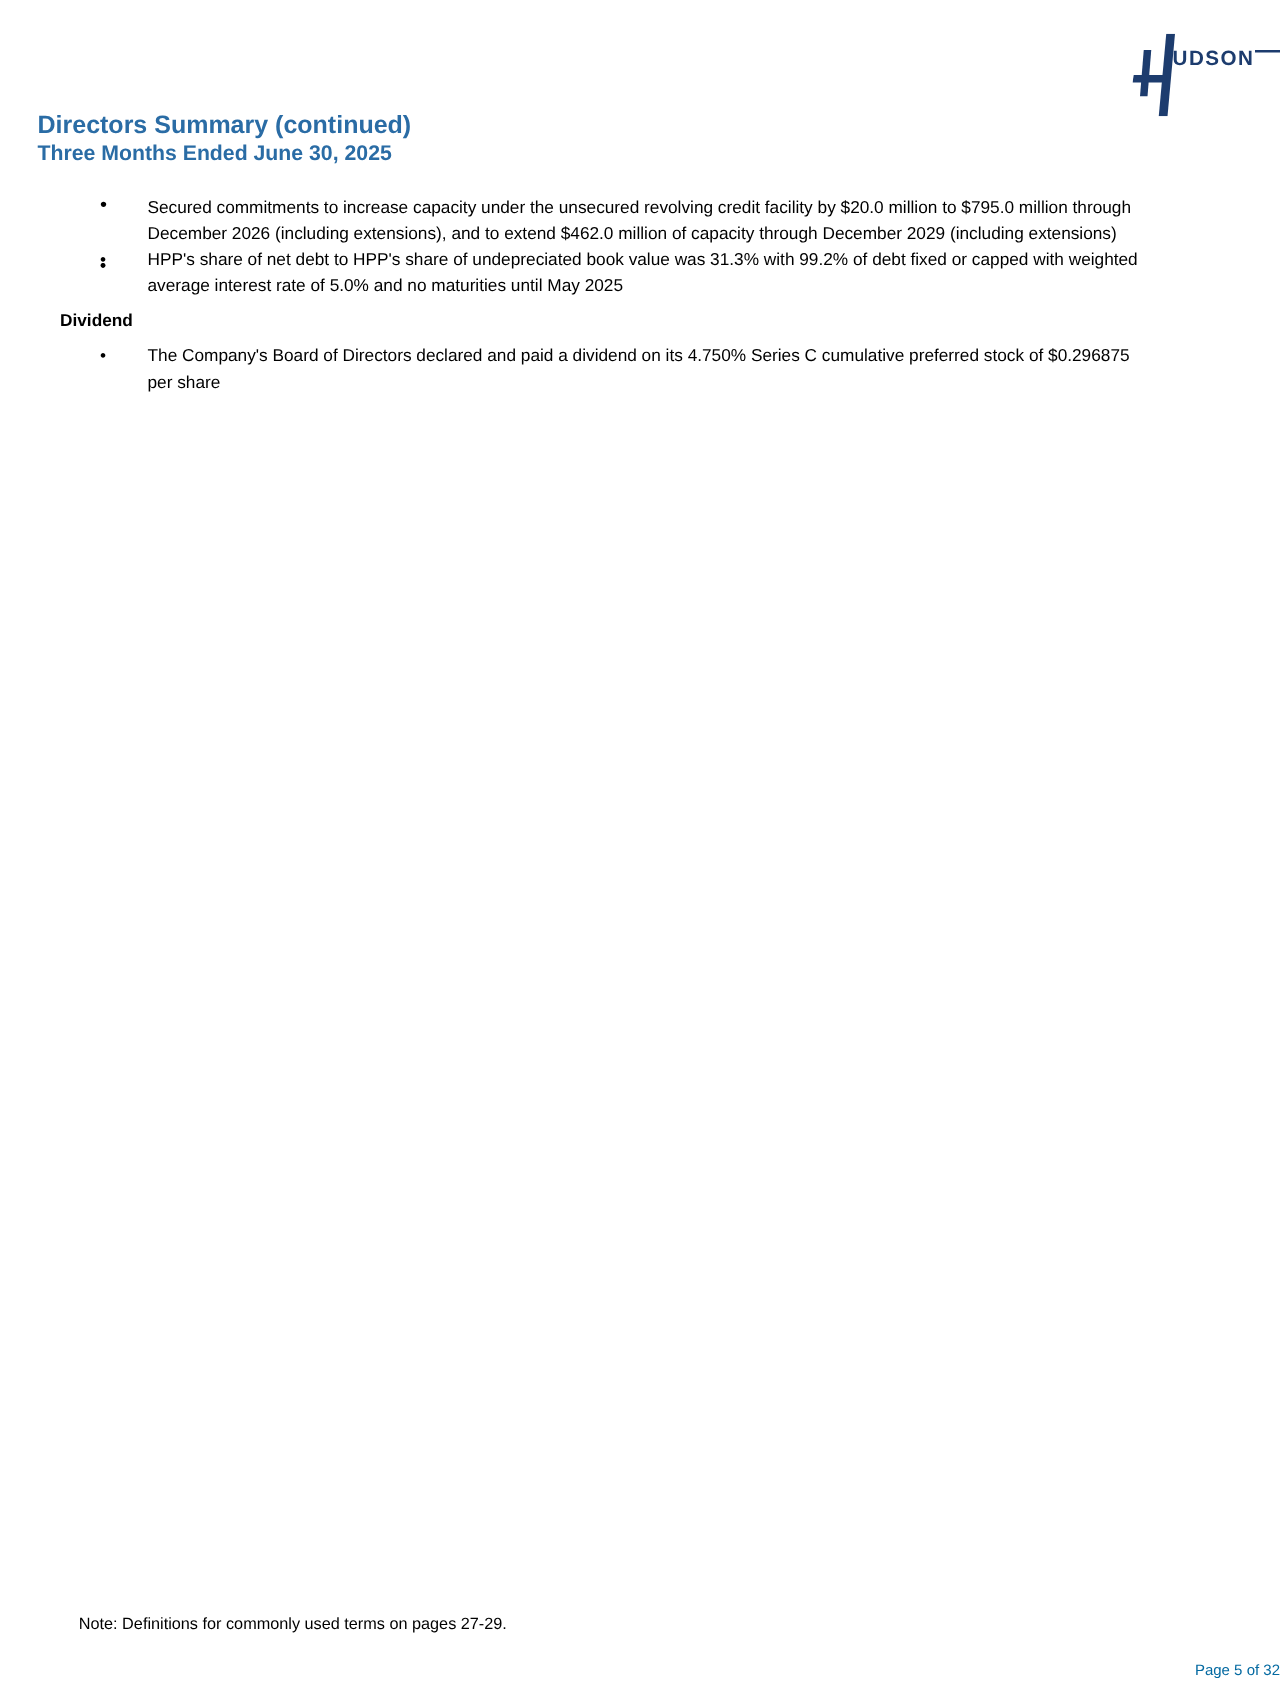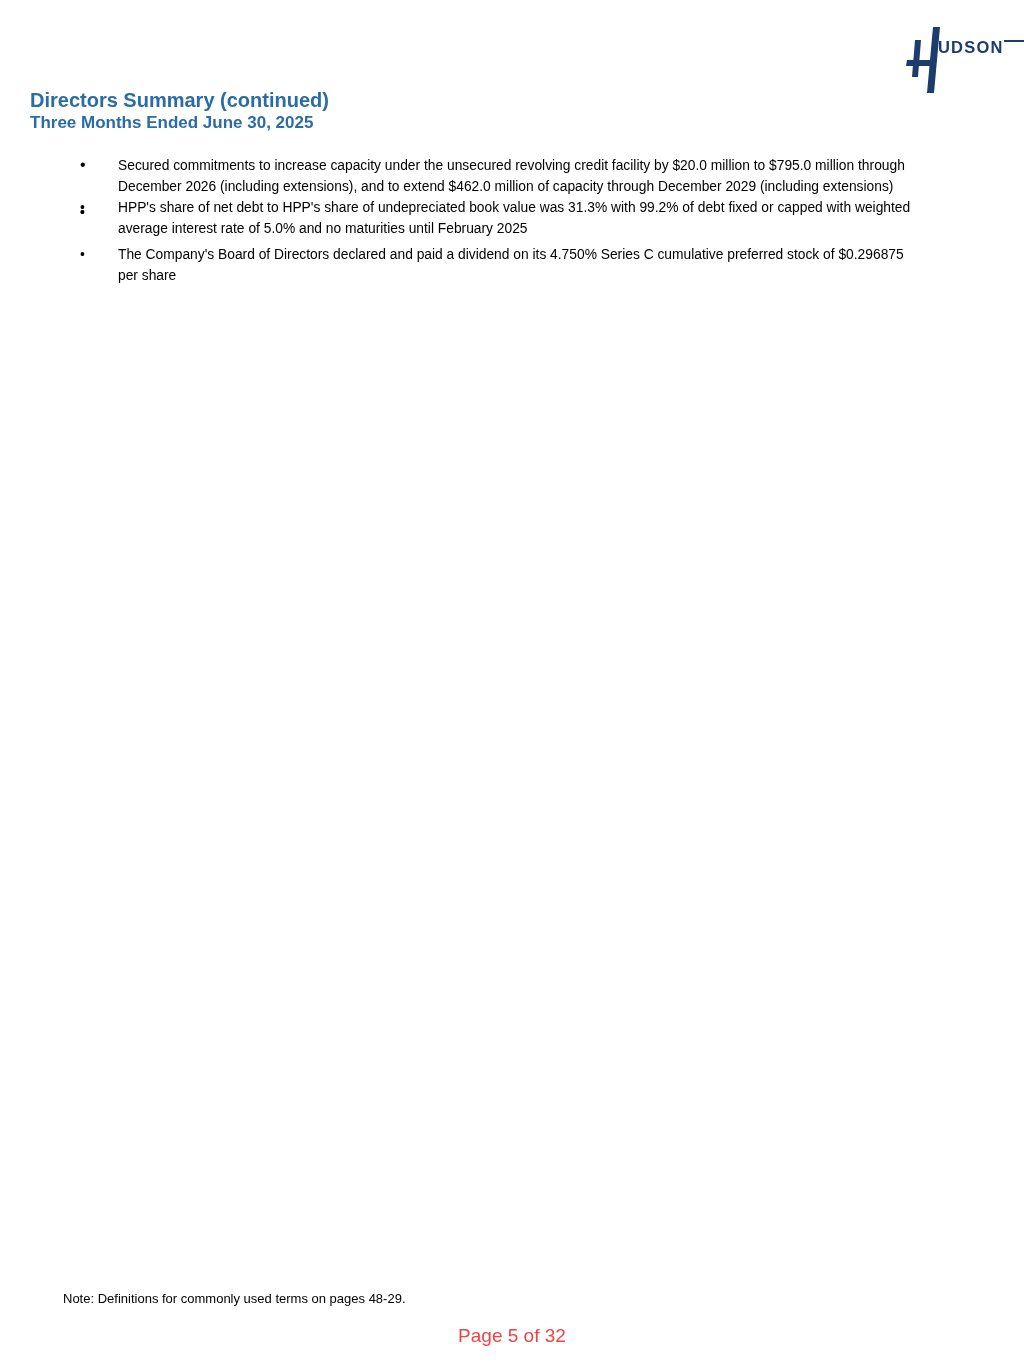--- a/index.html
+++ b/index.html
@@ -116,24 +116,24 @@
     top: 1290px;
     font-size: 13px;
     line-height: 17px;
     color: #000000;
   }
   .page-number {
     position: absolute;
     left: 0;
     right: 0;
     top: 1327px;
-    text-align: center;
-    font-size: 19px;
+    text-align: right;
+    font-size: 12px;
     line-height: 18px;
-    color: #ef4444;
+    color: #0369a1;
   }
 </style>
 </head>
 <body>
 
 <div class="page">
 
   <div class="logo">
     <svg class="logo-h" viewBox="0 0 38 66" xmlns="http://www.w3.org/2000/svg" aria-hidden="true">
 
@@ -163,29 +163,30 @@
         <span>Secured commitments to increase capacity under the unsecured revolving credit facility by $20.0 million to $795.0 million through December 2026 (including extensions), and to extend $462.0 million of capacity through December 2029 (including extensions)</span>
       </li>
       <li>
         <span class="bullet">•</span>
       </li>
       <li>
         <span class="bullet">•</span>
       </li>
       <li class="tight">
         <span class="bullet">•</span>
-        <span>HPP's share of net debt to HPP's share of undepreciated book value was 31.3% with 99.2% of debt fixed or capped with weighted average interest rate of 5.0% and no maturities until February 2025</span>
+        <span>HPP's share of net debt to HPP's share of undepreciated book value was 31.3% with 99.2% of debt fixed or capped with weighted average interest rate of 5.0% and no maturities until May 2025</span>
       </li>
     </ul>
 
+    <div class="section-heading">Dividend</div>
 
     <ul class="bullets">
       <li>
         <span class="bullet">•</span>
         <span>The Company's Board of Directors declared and paid a dividend on its 4.750% Series C cumulative preferred stock of $0.296875 per share</span>
       </li>
     </ul>
   </div>
 
-  <div class="footer-note">Note: Definitions for commonly used terms on pages 48-29.</div>
+  <div class="footer-note">Note: Definitions for commonly used terms on pages 27-29.</div>
   <div class="page-number">Page 5 of 32</div>
 
 </div>
 
 </body></html>

